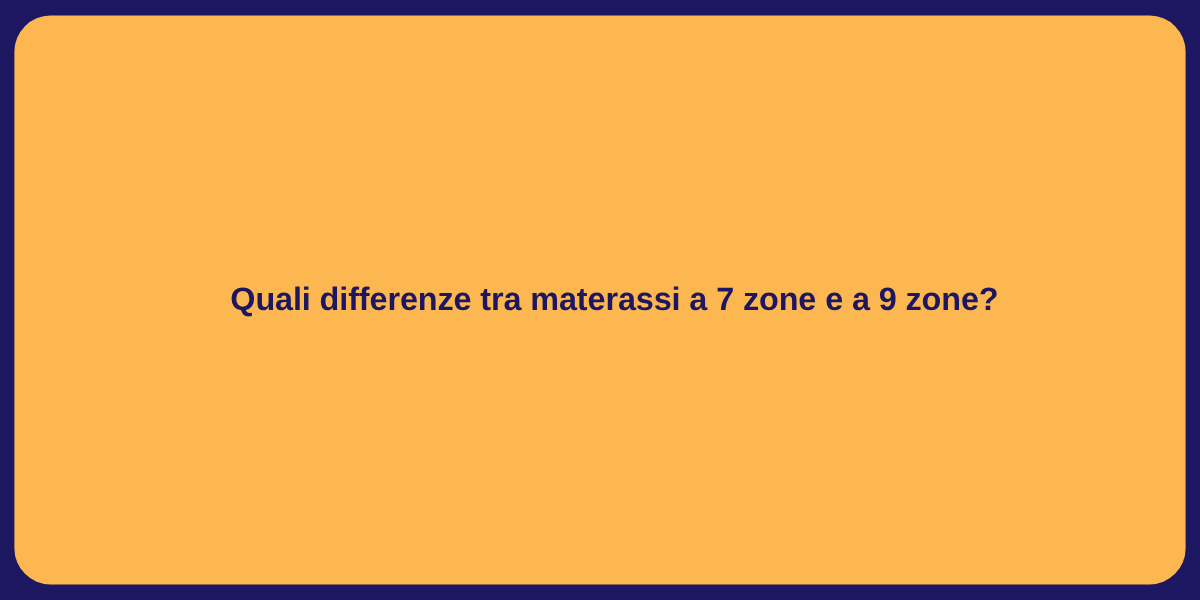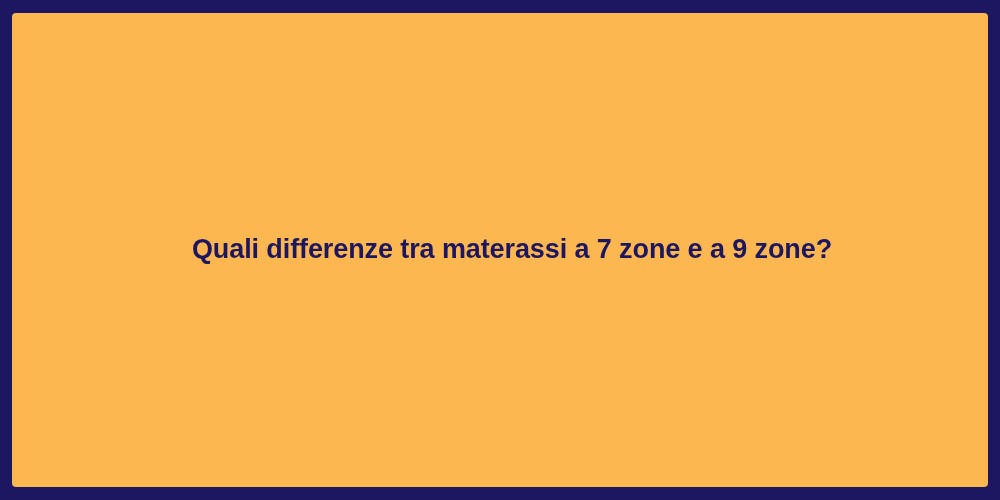--- a/index.html
+++ b/index.html
@@ -26,21 +26,21 @@
     justify-content: stretch;
   }
 
   #banner-panel {
     position: absolute;
     left: 12px;
     top: 13px;
     right: 12px;
     bottom: 13px;
     background: #fdb750;
-    border-radius: 4px;
+    border-radius: 30px;
     display: flex;
     align-items: center;
     justify-content: center;
     box-sizing: border-box;
     overflow: hidden;
     padding-left: 24px;
   }
 
   #headline-wrap {
     width: 100%;

